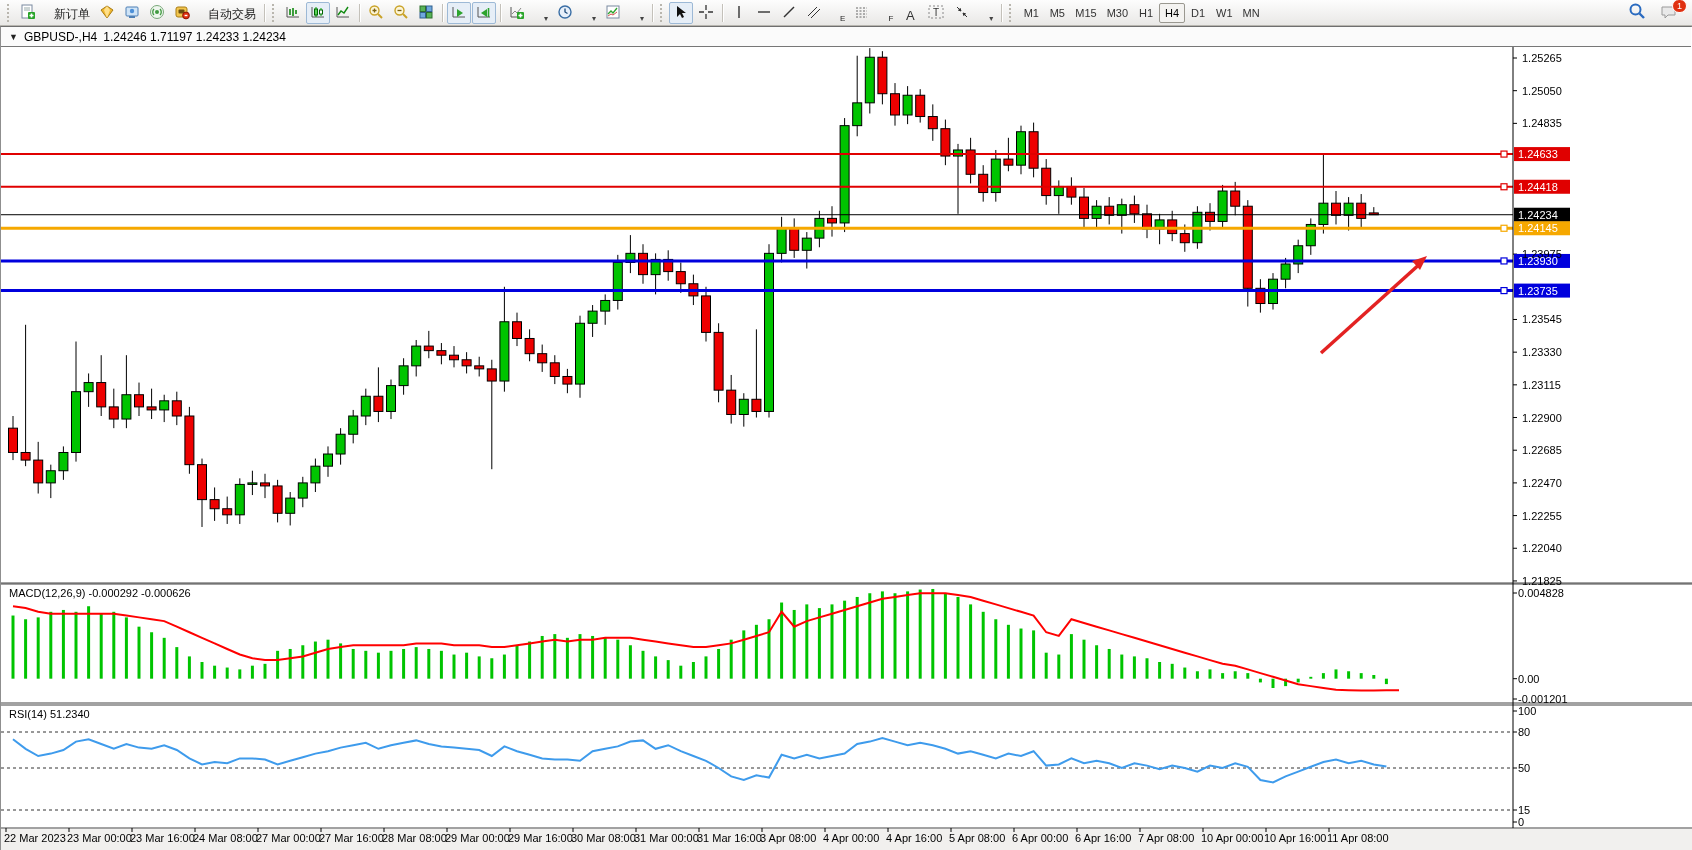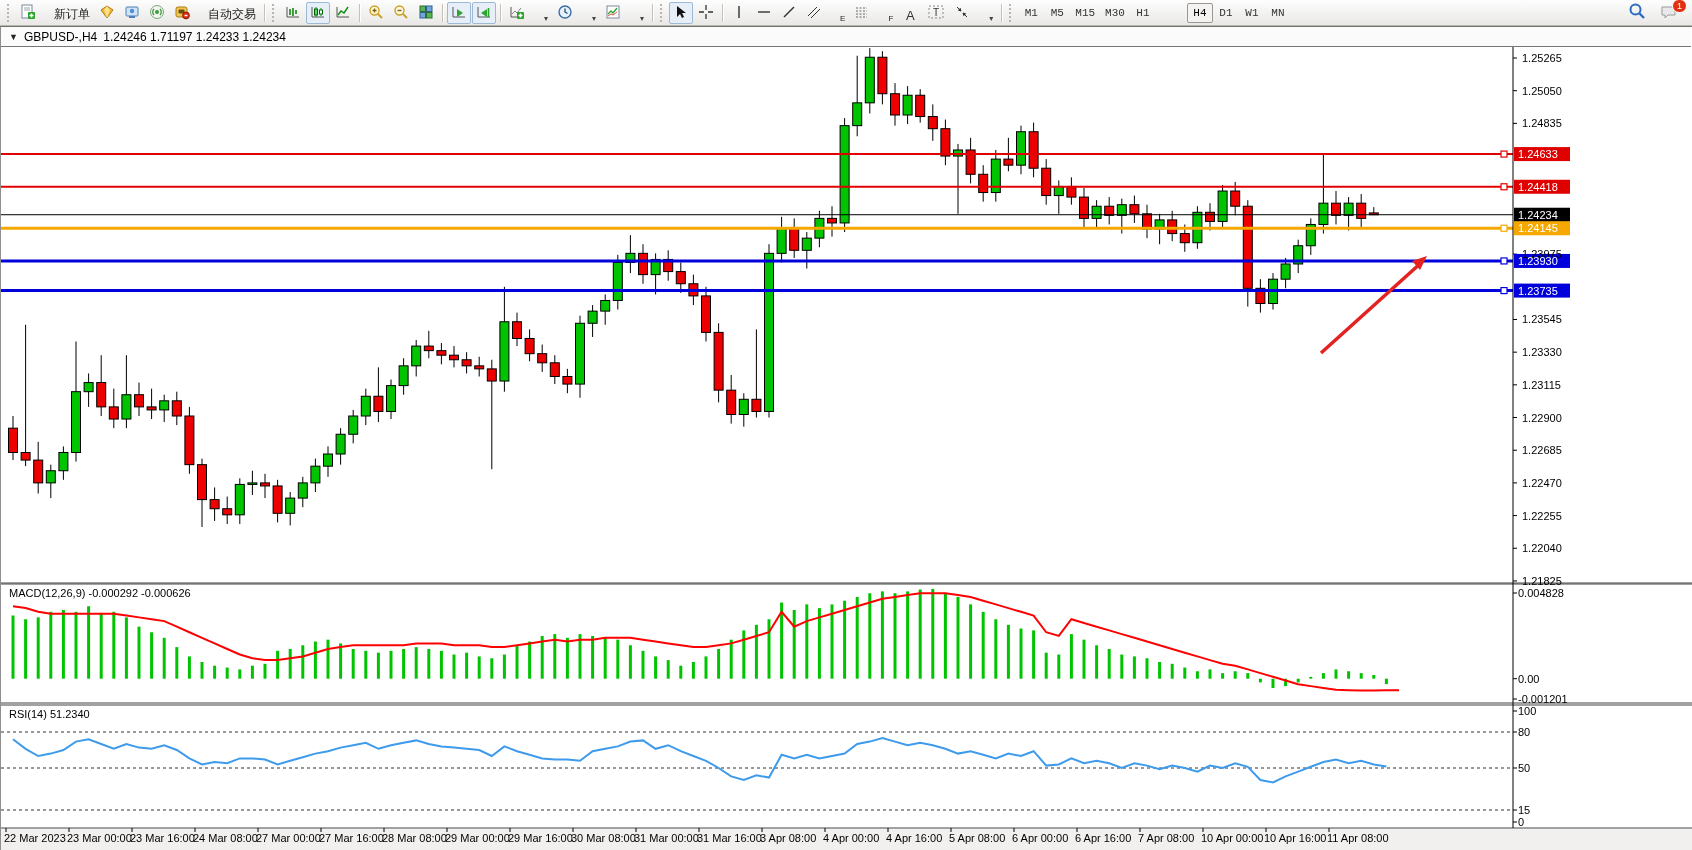--- a/index.html
+++ b/index.html
@@ -10,22 +10,22 @@
     background:linear-gradient(#fdfdfd,#e9e8e6); border-bottom:1px solid #b8b6b0;
     display:flex; align-items:center; padding:0 4px; gap:1px; }
   .grip { width:5px; height:18px; border-left:2px dotted #b9b6ae; margin:0 3px; }
   .sep  { width:1px; height:18px; background:#c4c1ba; margin:0 3px; box-shadow:1px 0 0 #fff; }
   .tbtn { height:22px; min-width:24px; border:1px solid transparent; background:transparent;
     display:flex; align-items:flex-end; justify-content:center; gap:18px; padding:0 3px;
     font-family:"Liberation Sans", sans-serif; font-size:12px; color:#222; cursor:default; }
   .tbtn.pressed { background:#e6eef7; border:1px solid #9db9d6; border-radius:2px; }
   .tbtn .caret { font-size:8px; color:#444; margin-left:1px; }
   .tf { height:20px; min-width:26px; border:1px solid transparent; background:transparent;
-    font-family:Liberation Mono, monospace; font-size:11px; color:#333; padding:0 4px; }
-  .tf.active { background:#f4f3f1; border:1px solid #9a9890; border-radius:2px; color:#000;margin-left:31px; }
+    font-family:Liberation Sans, sans-serif; font-size:11px; color:#333; padding:0 4px; }
+  .tf.active { background:#f4f3f1; border:1px solid #9a9890; border-radius:2px; color:#000; }
   #tb-right { margin-left:auto; display:flex; align-items:center; gap:6px; padding-right:6px; }
   .badge { position:absolute; top:-4px; right:-6px; background:#e03010; color:#fff;
     font-size:9px; border-radius:7px; padding:1px 4px; border:1px solid #fff; }
   
   #chartwin { position:absolute; top:26px; left:0; width:1692px; height:824px;
     background:#fff; border:1px solid #8f8f8f; border-top:1px solid #6f6f6f; }
   #title-strip { position:absolute; top:0; left:0; width:100%; height:20px;
     background:#fbfbfb; border-bottom:1px solid #777; display:flex; align-items:center;
     gap:6px; padding-left:8px; font-size:12px; color:#000; z-index:3; }
   #title-strip .tri { font-size:9px; color:#222; }

